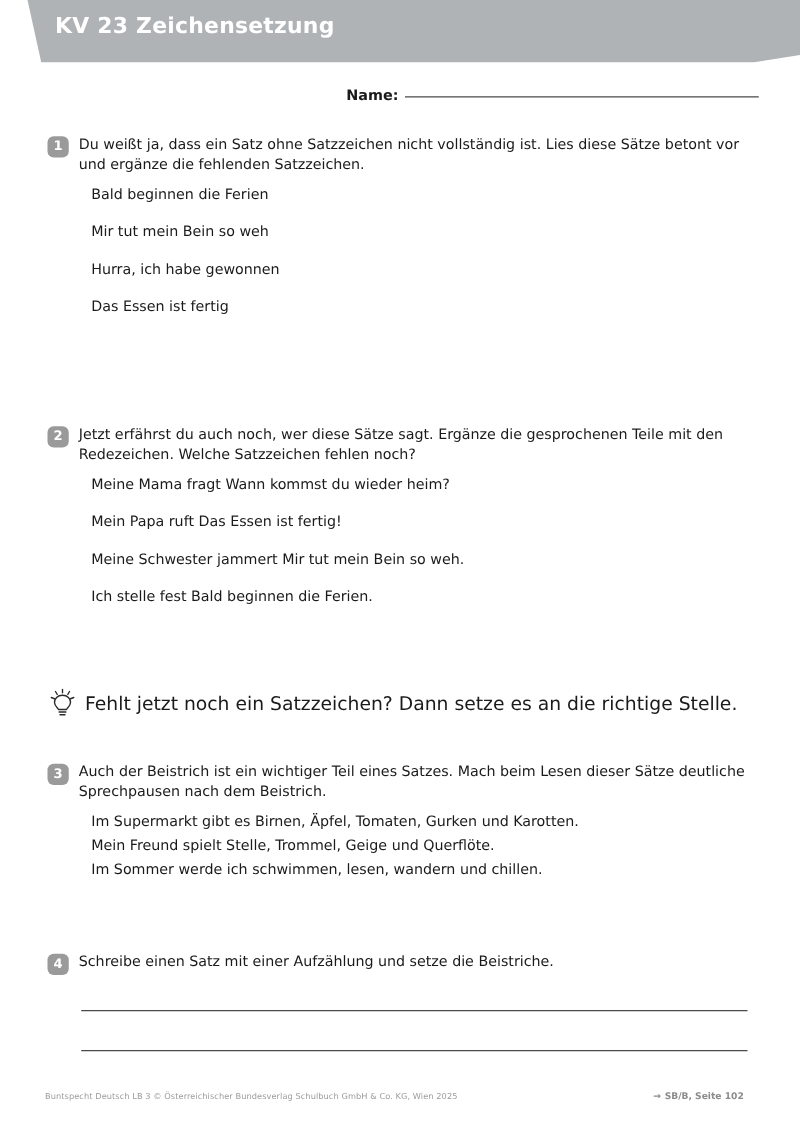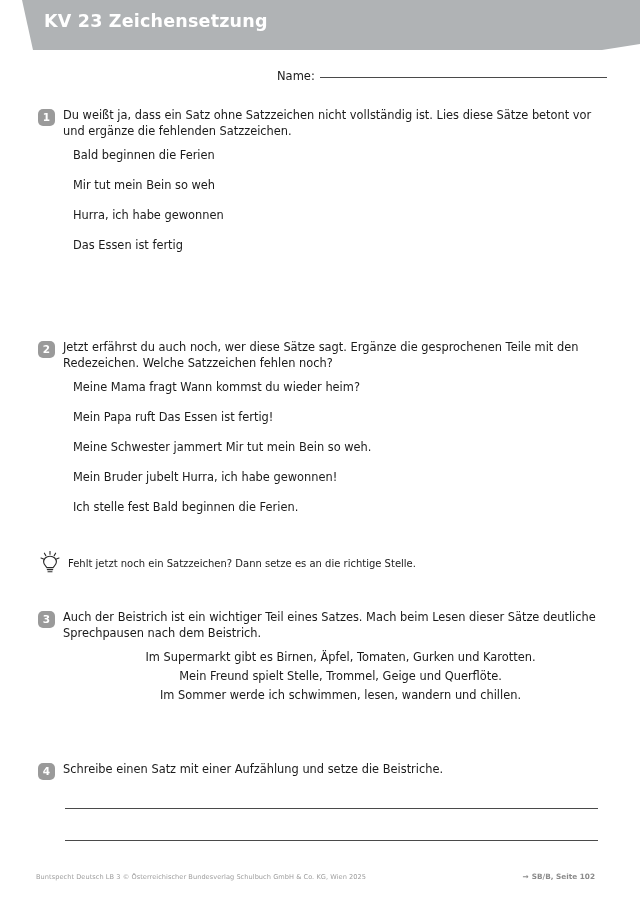--- a/index.html
+++ b/index.html
@@ -43,20 +43,21 @@
   }
 
   
   .name-row {
     position: absolute;
     left: 277px;
     top: 69px;
     width: 330px;
     display: flex;
     align-items: baseline;
+    font-weight: bold;
   }
   .name-label {
     font-size: 11.5px;
     color: #1a1a1a;
     white-space: nowrap;
   }
   .name-rule {
     flex: 1;
     height: 0;
     border-bottom: 1.3px solid #4a4a4a;
@@ -103,39 +104,38 @@
   .sentence {
     font-size: 11.4px;
     line-height: 15px;
     color: #1a1a1a;
     margin-bottom: 15px;
   }
   .sentence:last-child { margin-bottom: 0; }
 
   .sentence-list.tight .sentence {
     margin-bottom: 4px;
-    text-align: center;
   }
 
   
   .hint-row {
     position: absolute;
     left: 38px;
     width: 570px;
     display: flex;
     align-items: center;
   }
   .bulb-icon {
     flex: 0 0 auto;
     width: 24px;
     height: 26px;
     margin-right: 6px;
   }
   .hint-text {
-    font-size: 10px;
+    font-size: 15px;
     color: #1a1a1a;
     line-height: 15px;
   }
 
   
   .answer-line {
     position: absolute;
     left: 65px;
     width: 533px;
     height: 0;
@@ -205,21 +205,20 @@
 
 <div class="task" style="top:340px;">
   <div class="task-head">
     <div class="badge">2</div>
     <div class="task-text">Jetzt erfährst du auch noch, wer diese Sätze sagt. Ergänze die gesprochenen Teile mit den Redezeichen. Welche Satzzeichen fehlen noch?</div>
   </div>
   <div class="sentence-list">
     <div class="sentence">Meine Mama fragt Wann kommst du wieder heim?</div>
     <div class="sentence">Mein Papa ruft Das Essen ist fertig!</div>
     <div class="sentence">Meine Schwester jammert Mir tut mein Bein so weh.</div>
-    <div class="sentence">Mein Bruder jubelt Hurra, ich habe gewonnen!</div>
     <div class="sentence">Ich stelle fest Bald beginnen die Ferien.</div>
   </div>
 </div>
 
 <div class="hint-row" style="top:550px;">
   <svg class="bulb-icon" viewBox="0 0 24 26">
     <g stroke="#2a2a2a" stroke-width="1.1" fill="none" stroke-linecap="round">
       <line x1="12" y1="1.5" x2="12" y2="4.2"></line>
       <line x1="6.4" y1="3.2" x2="7.8" y2="5.6"></line>
       <line x1="17.6" y1="3.2" x2="16.2" y2="5.6"></line>

